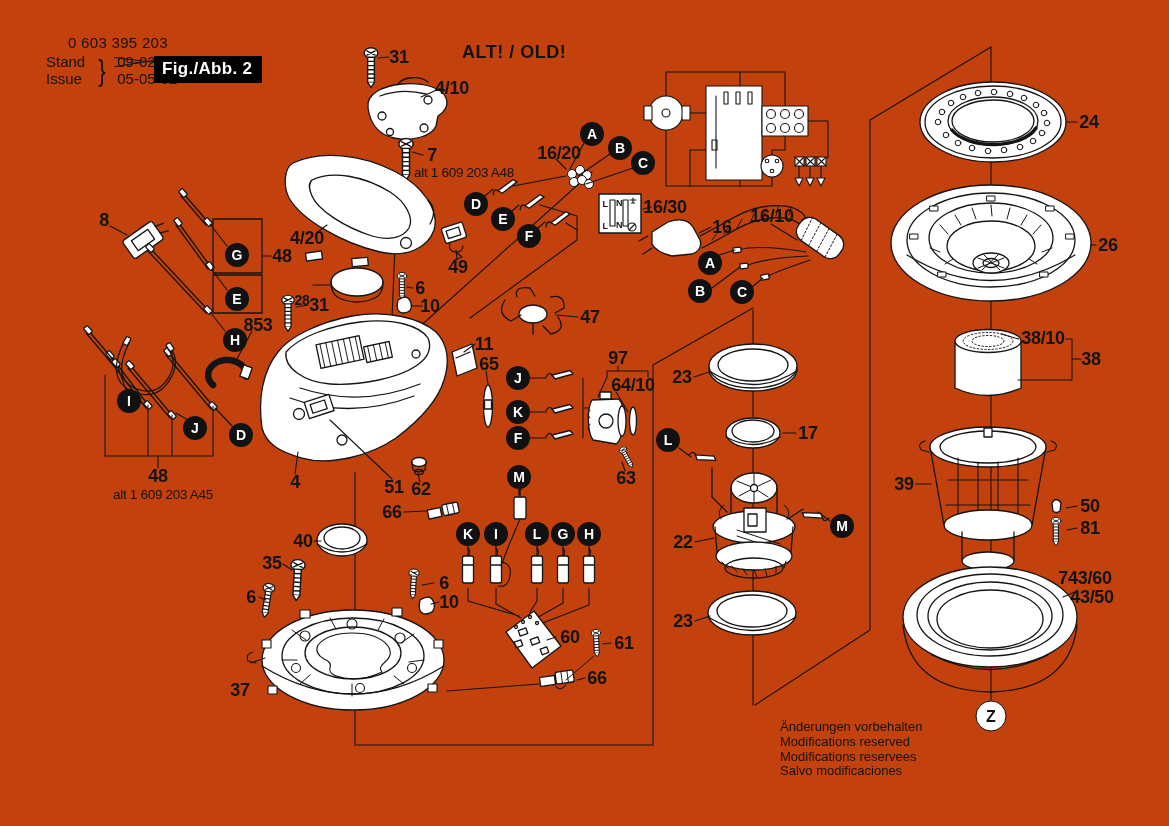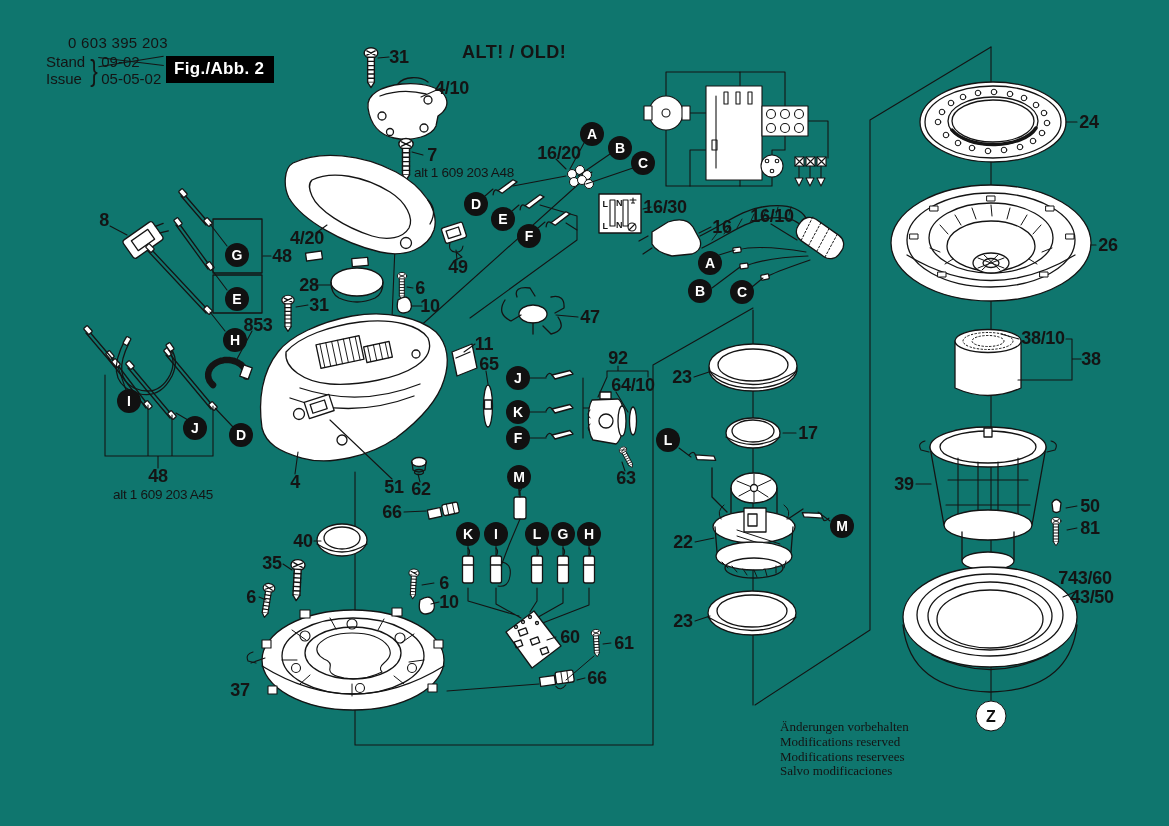--- a/index.html
+++ b/index.html
@@ -1,29 +1,29 @@
 <!DOCTYPE html>
 <html><head>
 <meta charset="utf-8">
 <style>
   html,body{margin:0;padding:0;background:#e8e8e8;}
-  .stage{position:relative;width:1169px;height:826px;background:#0f766e;overflow:hidden;
+  .stage{position:relative;width:1169px;height:826px;background:#c2410c;overflow:hidden;
          font-family:"Liberation Sans",sans-serif;color:#141414;}
   .hdr{position:absolute;left:46px;top:34px;font-size:15px;line-height:17px;}
   .hdr .pn{margin-left:22px;letter-spacing:.3px;}
-  .hdr-row{display:flex;align-items:center;margin-top:2px;}
+  .hdr-row{display:flex;align-items:center;margin-top:2px;gap:8px;}
   .hdr-col{display:flex;flex-direction:column;}
   .brace{font-size:30px;font-weight:400;margin:0 2px 0 4px;transform:scaleX(.75);}
   .struck{position:relative;display:inline-block;}
   .struck::before{content:"";position:absolute;left:-3px;right:-3px;top:46%;border-top:1.8px solid #141414;transform:rotate(-9deg);}
   .struck::after{content:"";position:absolute;left:-3px;right:-3px;top:46%;border-top:1.8px solid #141414;transform:rotate(7deg);}
   .figbox{position:absolute;left:154px;top:56px;background:#000;color:#fff;
-          font-weight:bold;font-size:17px;padding:3px 10px 4px 8px;letter-spacing:.3px;margin-left:12px;}
+          font-weight:bold;font-size:17px;padding:3px 10px 4px 8px;letter-spacing:.3px;}
   .alttitle{position:absolute;left:462px;top:42px;font-size:18px;font-weight:800;letter-spacing:.5px;}
-  .footer{position:absolute;left:780px;top:720px;font-size:13px;line-height:14.8px;font-family:Liberation Serif, serif;}
+  .footer{position:absolute;left:780px;top:720px;font-size:13px;line-height:14.8px;}
   .callout{position:absolute;transform:translate(-50%,-50%);font-weight:bold;font-size:18px;
            white-space:nowrap;letter-spacing:-0.3px;}
   .letter-badge{position:absolute;width:24px;height:24px;border-radius:50%;background:#111;color:#fff;
            display:flex;align-items:center;justify-content:center;font-weight:bold;font-size:14px;
            transform:translate(-50%,-50%);}
   .letter-badge.outline{background:#fff;color:#111;border:1.7px solid #111;width:29px;height:29px;font-size:16px;}
 </style>
 </head>
 <body>
 
@@ -535,30 +535,30 @@
       <div class="callout" style="left: 464px; top: 172px; font-size: 13.5px; font-weight: normal;">alt 1 609 203 A48</div>
       <div class="callout" style="left: 559px; top: 153px; font-size: 18px;">16/20</div>
       <div class="callout" style="left: 665px; top: 207px; font-size: 18px;">16/30</div>
       <div class="callout" style="left: 722px; top: 227px; font-size: 18px;">16</div>
       <div class="callout" style="left: 772px; top: 216px; font-size: 18px;">16/10</div>
       <div class="callout" style="left: 1089px; top: 122px; font-size: 18px;">24</div>
       <div class="callout" style="left: 1108px; top: 245px; font-size: 18px;">26</div>
       <div class="callout" style="left: 104px; top: 220px; font-size: 18px;">8</div>
       <div class="callout" style="left: 282px; top: 256px; font-size: 18px;">48</div>
       <div class="callout" style="left: 307px; top: 238px; font-size: 18px;">4/20</div>
-      <div class="callout" style="left: 302px; top: 285px; font-size: 18px; margin-left: 7px;">28</div>
+      <div class="callout" style="left: 302px; top: 300px; font-size: 14px;">28</div>
       <div class="callout" style="left: 458px; top: 267px; font-size: 18px;">49</div>
       <div class="callout" style="left: 420px; top: 288px; font-size: 18px;">6</div>
       <div class="callout" style="left: 430px; top: 306px; font-size: 18px;">10</div>
       <div class="callout" style="left: 319px; top: 305px; font-size: 18px;">31</div>
       <div class="callout" style="left: 258px; top: 325px; font-size: 18px;">853</div>
       <div class="callout" style="left: 590px; top: 317px; font-size: 18px;">47</div>
       <div class="callout" style="left: 484px; top: 344px; font-size: 18px;">11</div>
       <div class="callout" style="left: 489px; top: 364px; font-size: 18px;">65</div>
-      <div class="callout" style="left: 618px; top: 358px; font-size: 18px;">92</div>
+      <div class="callout" style="left: 618px; top: 358px; font-size: 18px;">97</div>
       <div class="callout" style="left: 633px; top: 385px; font-size: 18px;">64/10</div>
       <div class="callout" style="left: 682px; top: 377px; font-size: 18px;">23</div>
       <div class="callout" style="left: 808px; top: 433px; font-size: 18px;">17</div>
       <div class="callout" style="left: 1043px; top: 338px; font-size: 18px;">38/10</div>
       <div class="callout" style="left: 1091px; top: 359px; font-size: 18px;">38</div>
       <div class="callout" style="left: 904px; top: 484px; font-size: 18px;">39</div>
       <div class="callout" style="left: 1090px; top: 506px; font-size: 18px;">50</div>
       <div class="callout" style="left: 1090px; top: 528px; font-size: 18px;">81</div>
       <div class="callout" style="left: 683px; top: 542px; font-size: 18px;">22</div>
       <div class="callout" style="left: 683px; top: 621px; font-size: 18px;">23</div>

